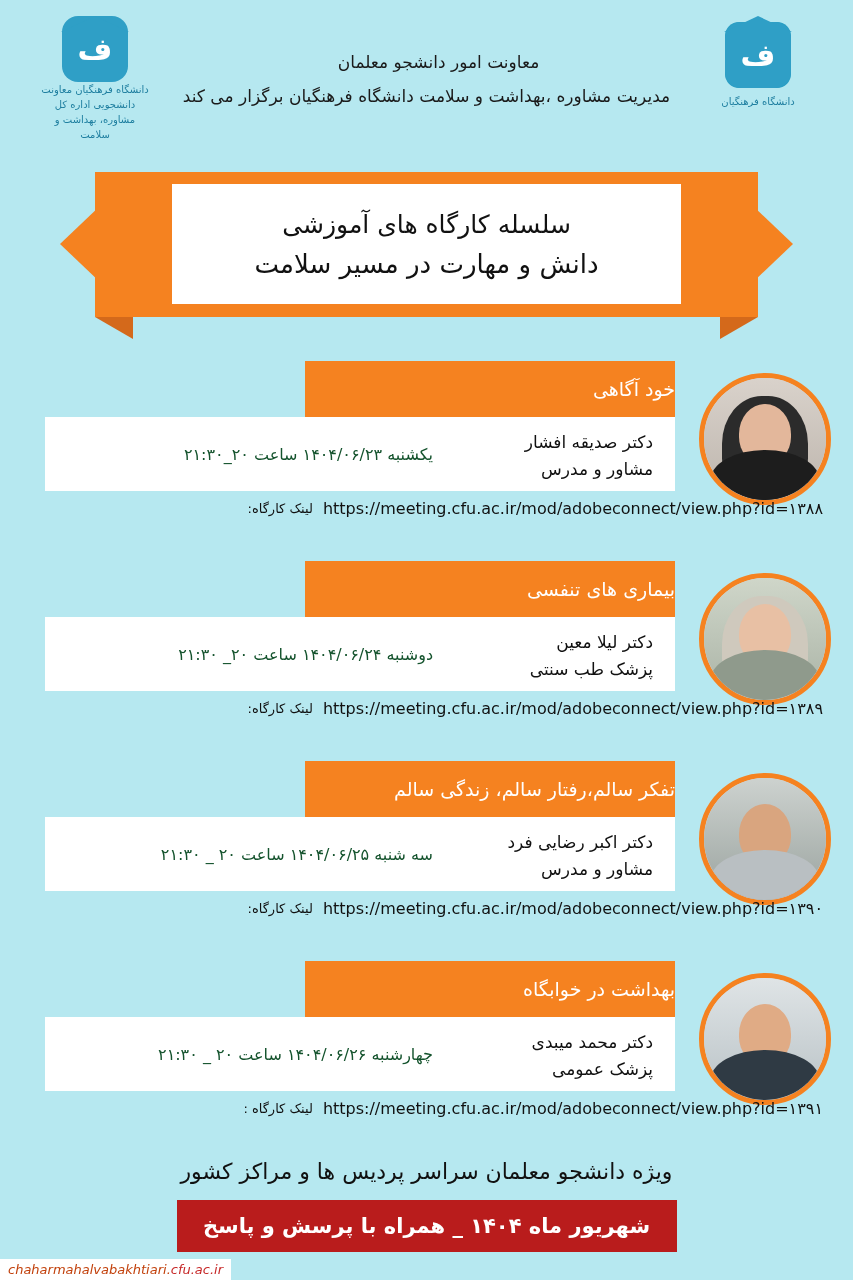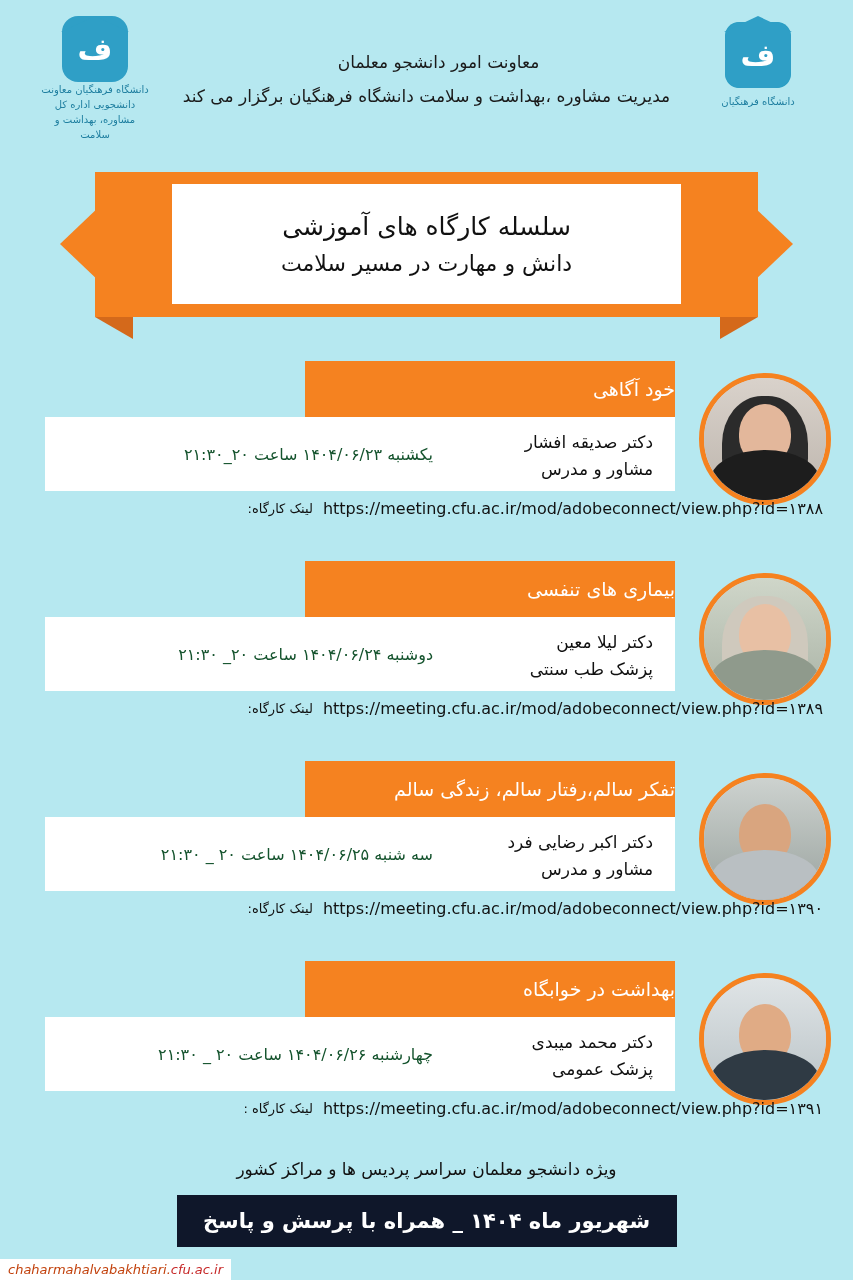--- a/index.html
+++ b/index.html
@@ -65,21 +65,21 @@
   .ribbon-tail-r{
     position:absolute;right:95px;top:153px;width:0;height:0;
     border-right:38px solid transparent;border-top:22px solid #d4691b;
   }
   .banner-inner{
     position:absolute;left:172px;right:172px;top:20px;height:120px;
     background:#ffffff;display:flex;flex-direction:column;
     align-items:center;justify-content:center;
   }
   .banner-t1{font-size:25px;color:#111;margin-bottom:10px;}
-  .banner-t2{font-size:22px;color:#111;}
+  .banner-t2{font-size:26px;color:#111;}
 
   
   .sessions{margin-top:4px;}
   .session{position:relative;height:200px;}
   .photo{
     position:absolute;right:22px;top:20px;width:132px;height:132px;
     border-radius:50%;border:5px solid #f58220;overflow:hidden;background:#cfd8dc;
     box-sizing:border-box;
   }
   .ph-bg{position:absolute;inset:0;}
@@ -115,23 +115,23 @@
     display:flex;align-items:center;justify-content:flex-start;gap:10px;
     font-size:15px;color:#111;
   }
   .link-label{font-size:13px;white-space:nowrap;}
   .link-url{
     direction:ltr;font-size:16px;color:#111;white-space:nowrap;
   }
 
   
   .footer{position:relative;margin-top:6px;height:120px;text-align:center;}
-  .footer-note{font-size:17px;color:#111;margin-bottom:16px;}
+  .footer-note{font-size:22px;color:#111;margin-bottom:16px;}
   .footer-band{
-    margin:0 auto;width:500px;height:52px;background:#0f172a;color:#fff;
+    margin:0 auto;width:500px;height:52px;background:#b91c1c;color:#fff;
     display:flex;align-items:center;justify-content:center;font-size:21px;font-weight:bold;
   }
   .watermark{
     position:absolute;left:0;bottom:0;background:#ffffff;color:#c62828;
     font-size:13px;padding:3px 8px;direction:ltr;font-style:italic;
   }
   .watermark .dom{color:#c62828;}
   .watermark .pre{color:#c2410c;}
 </style>
 </head>

